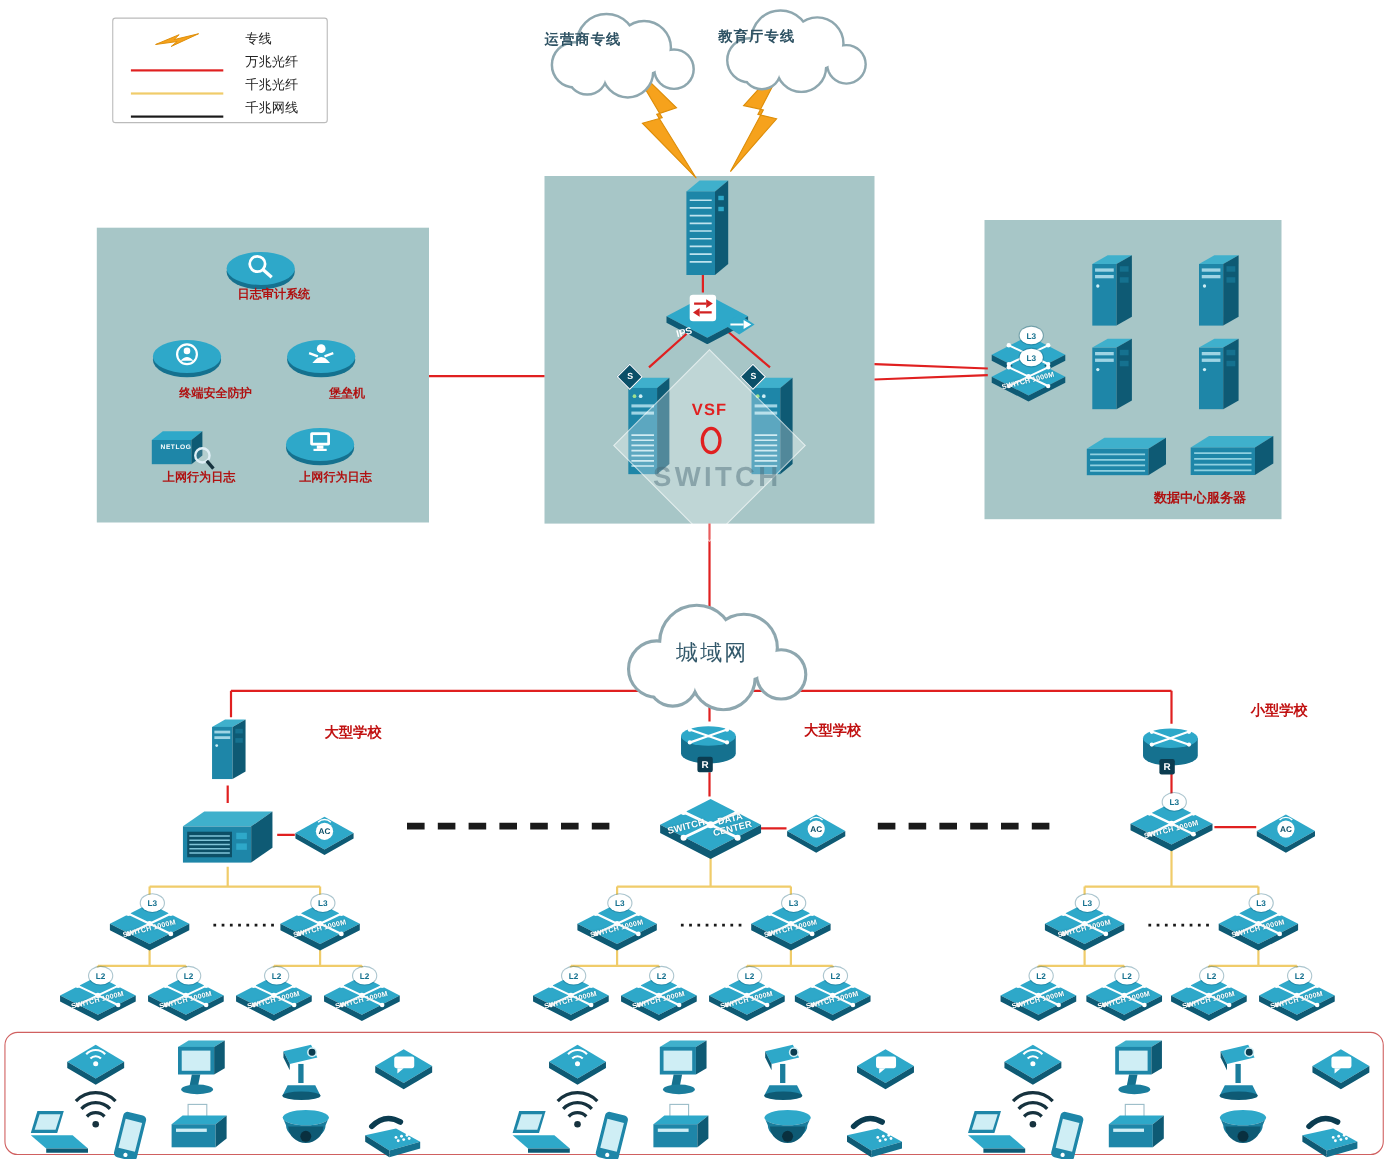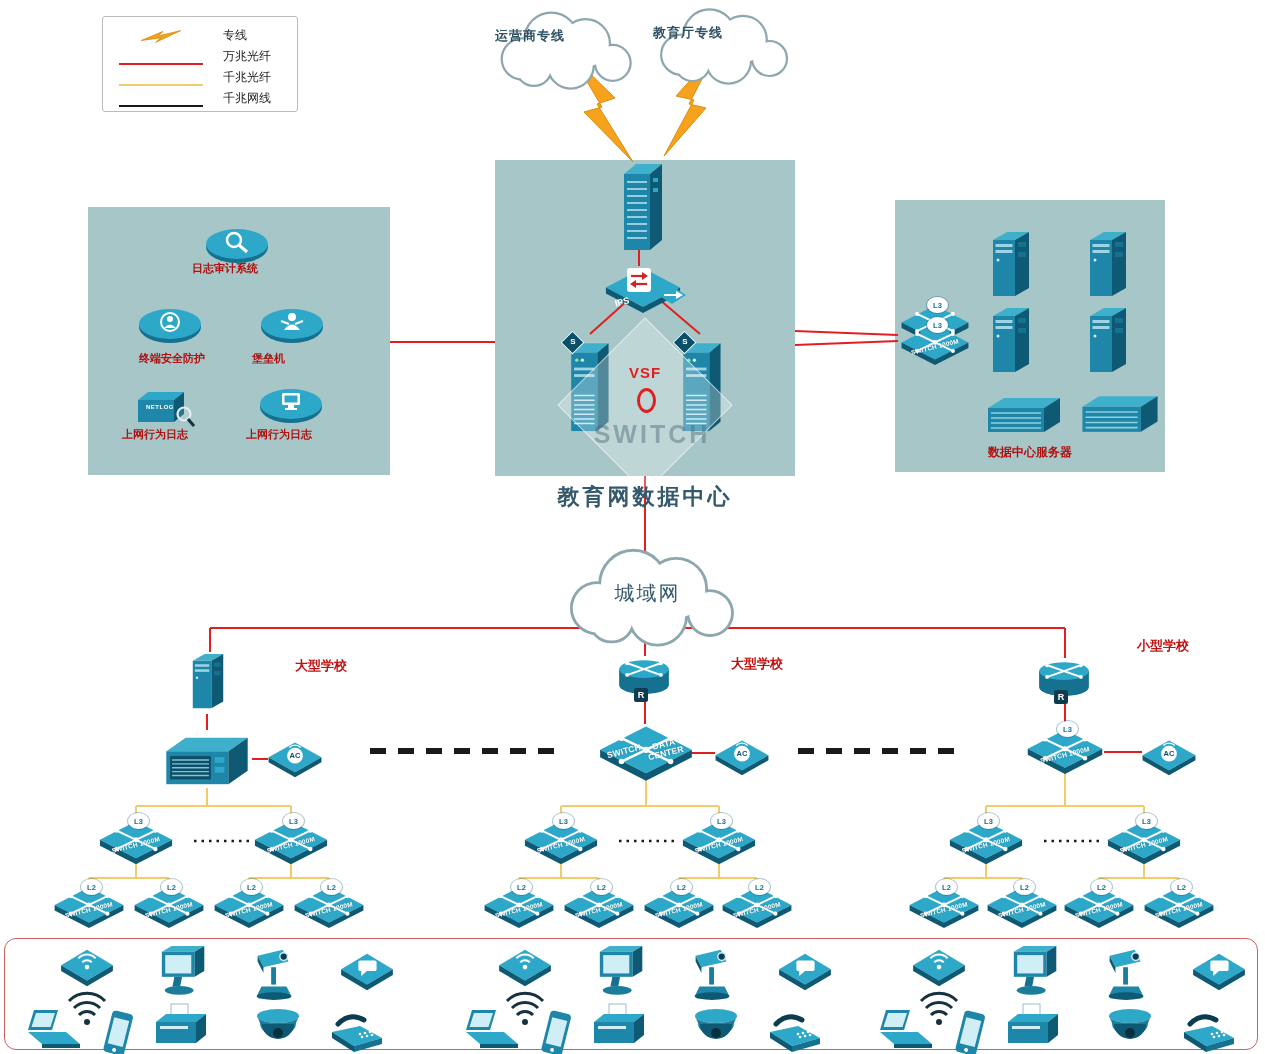--- a/index.html
+++ b/index.html
@@ -1,21 +1,21 @@
 <!DOCTYPE html>
 <html><head>
 <meta charset="utf-8">
 <style>
   html,body{margin:0;padding:0;background:#fff}
   #canvas{position:relative;width:1265px;height:1054px;background:#fff;
           font-family:"Liberation Sans",sans-serif;overflow:hidden}
   .abs{position:absolute}
   .panel{position:absolute;background:#a7c6c7}
   .red-label{position:absolute;color:#c11212;font-weight:bold;font-size:13px;text-align:center}
-  .blk-label{position:absolute;color:#b01111;font-weight:bold;font-size:11px;text-align:left;line-height:1.1}
+  .blk-label{position:absolute;color:#b01111;font-weight:bold;font-size:11px;text-align:right;line-height:1.1}
   .cloud-label{position:absolute;color:#2e5263;font-weight:bold;font-size:13px;text-align:left;letter-spacing:1px}
   .big-title{position:absolute;color:#33596b;font-family:"Liberation Serif",serif;font-weight:bold;
              font-size:22px;text-align:center;letter-spacing:3px}
   .man-title{position:absolute;color:#33596b;font-family:"Liberation Serif",serif;font-weight:normal;
              font-size:20px;text-align:center;letter-spacing:2px}
   .swlabel{position:absolute;color:#fff;font-weight:bold;text-align:center;transform:rotate(-14deg);
            letter-spacing:.2px;line-height:1.08;pointer-events:none;text-shadow:0 0 2px rgba(0,0,0,.25)}
   .badge{position:absolute;width:21px;height:16px;background:#fff;border-radius:50%;color:#15718f;
          font-size:7.5px;font-weight:bold;display:flex;align-items:center;justify-content:center;
          box-shadow:0 0 0 1px rgba(14,90,116,.35)}
@@ -336,21 +336,20 @@
   <span class="sbadge" style="left:564px;top:334px">
     <span>S</span>
     </span>
   <span class="sbadge" style="left:676px;top:334px">
     <span>S</span>
     </span>
   <div class="watermark"></div>
   <span class="wm-text">SWITCH</span>
   <span class="vsf">VSF</span>
   <span class="vsf-ring"></span>
-  <span class="big-title" style="left:520px;top:482px;width:250px">教育网数据中心</span>
 
   <svg class="abs" style="left:204px;top:226px;width:66px;height:40px" viewBox="0 0 66 40">
     <use href="#sym-ellipse" width="100%" height="100%"></use>
     <circle cx="30" cy="14" r="7" fill="none" stroke="#fff" stroke-width="2.5"></circle>
     <line x1="35" y1="19" x2="43" y2="26" stroke="#fff" stroke-width="3"></line>
   </svg>
   <span class="blk-label" style="left:192px;top:262px;width:90px">日志审计系统</span>
 
   <svg class="abs" style="left:137px;top:306px;width:66px;height:40px" viewBox="0 0 66 40">
     <use href="#sym-ellipse" width="100%" height="100%"></use>

